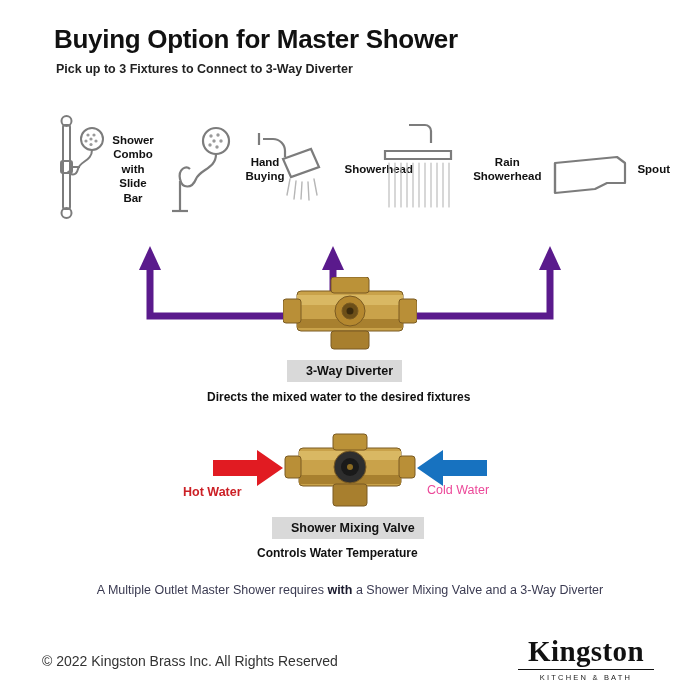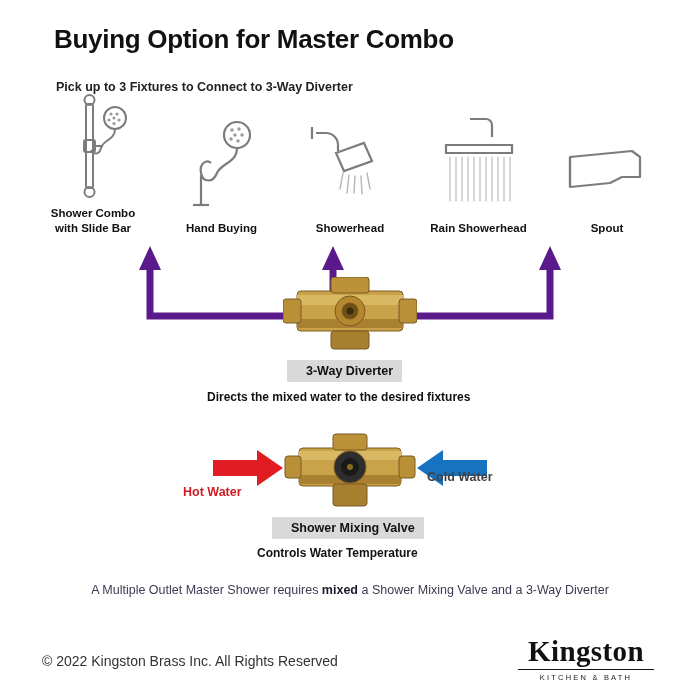--- a/index.html
+++ b/index.html
@@ -34,39 +34,38 @@
     white-space: nowrap;
   }
   .subtitle {
     position: absolute;
     left: 56px;
     top: 62px;
     font-size: 12.5px;
     font-weight: bold;
     color: #222222;
     white-space: nowrap;
-    margin-top: 18px;
   }
 
   
   .fixtures {
     position: absolute;
     left: 30px;
     top: 95px;
     width: 640px;
     height: 140px;
     display: flex;
     justify-content: space-between;
     align-items: flex-end;
   }
   .fixture {
     width: 126px;
     height: 140px;
     display: flex;
-    flex-direction: column;
+    flex-direction: row;
     align-items: center;
     justify-content: flex-end;
   }
   .fixture-art {
     height: 108px;
     display: flex;
     align-items: flex-end;
     justify-content: center;
   }
   .fixture-label {
@@ -153,24 +152,24 @@
     left: 183px;
     top: 485px;
     font-size: 12.5px;
     font-weight: bold;
     color: #cc2026;
     white-space: nowrap;
   }
   .cold-label {
     position: absolute;
     left: 427px;
-    top: 470px;
+    top: 483px;
     font-size: 12.5px;
-    font-weight: bold;
-    color: #404040;
+    font-weight: normal;
+    color: #ec4899;
     white-space: nowrap;
   }
 
   
   .footnote {
     position: absolute;
     left: 0;
     top: 583px;
     width: 700px;
     text-align: center;
@@ -213,21 +212,21 @@
     font-size: 7.5px;
     letter-spacing: 2.2px;
     color: #222222;
   }
 </style>
 </head>
 <body>
 
 <div class="page">
 
-  <div class="title">Buying Option for Master Combo</div>
+  <div class="title">Buying Option for Master Shower</div>
   <div class="subtitle">Pick up to 3 Fixtures to Connect to 3-Way Diverter</div>
 
   <div class="fixtures">
 
     <div class="fixture">
       <div class="fixture-art">
         <svg width="80" height="106" viewBox="0 0 80 106">
           <g fill="none" stroke="#7c7c7c" stroke-width="2">
             <rect x="33" y="12" width="7" height="84" rx="2"></rect>
             <circle cx="36.5" cy="8" r="5"></circle>
@@ -393,21 +392,21 @@
     </svg>
   </div>
 
   <div class="hot-label">Hot Water</div>
   <div class="cold-label">Cold Water</div>
 
   <div class="chip chip-valve">Shower Mixing Valve</div>
   <div class="caption caption-valve">Controls Water Temperature</div>
 
   <div class="footnote">
-    <span>A Multiple Outlet Master Shower requires </span><b>mixed</b><span> a Shower Mixing Valve and a 3-Way Diverter</span>
+    <span>A Multiple Outlet Master Shower requires </span><b>with</b><span> a Shower Mixing Valve and a 3-Way Diverter</span>
   </div>
 
   <div class="copyright">© 2022 Kingston Brass Inc.  All Rights Reserved</div>
 
   <div class="brand">
     <div class="brand-name">Kingston</div>
     <div class="brand-rule"></div>
     <div class="brand-sub">KITCHEN &amp; BATH</div>
   </div>
 

